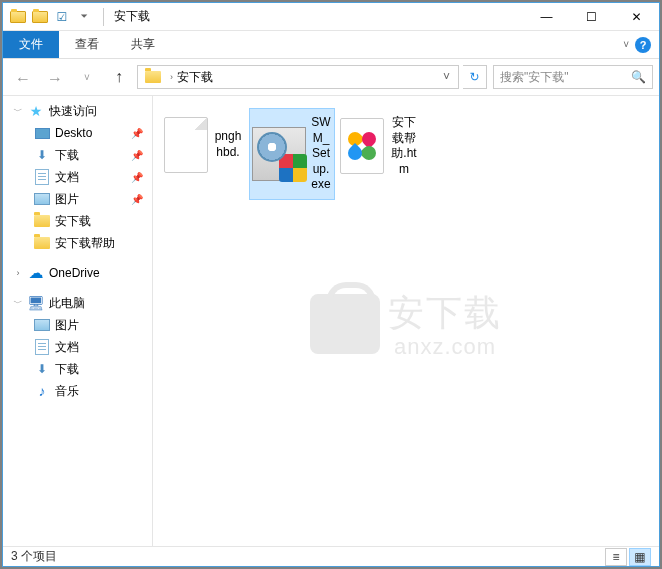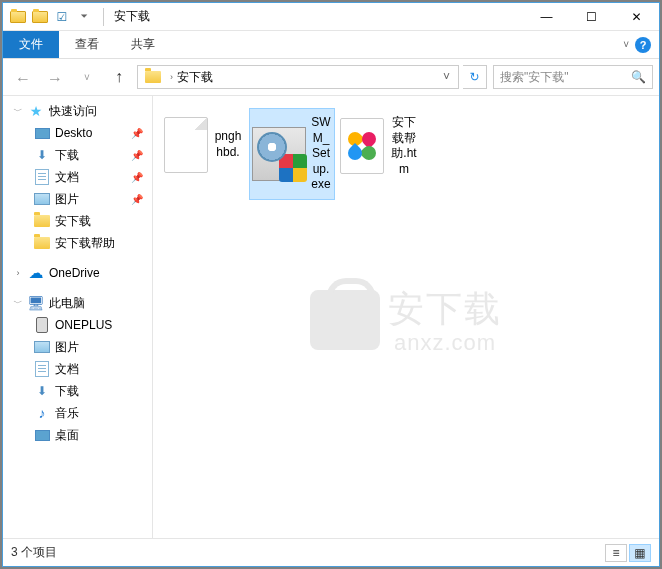--- a/index.html
+++ b/index.html
@@ -70,21 +70,21 @@
 .exe-disc { position:absolute; top:4px; left:4px; width:30px; height:30px; border-radius:50%; background:radial-gradient(circle,#fff 20%,#8ab5d8 21% 60%,#5a8fb5 61%); }
 .exe-shield { width:28px; height:28px; display:grid; grid-template-columns:1fr 1fr; grid-template-rows:1fr 1fr; border-radius:3px; overflow:hidden; margin:-2px; }
 .exe-shield span:nth-child(1){background:#e63946;} .exe-shield span:nth-child(2){background:#2a9d3a;} .exe-shield span:nth-child(3){background:#1d72c2;} .exe-shield span:nth-child(4){background:#f4c020;}
 .file-name { font-size: 12px; text-align: center; line-height: 1.3; word-break: break-all; color: #000; }
 .watermark { position: absolute; top: 50%; left: 50%; transform: translate(-50%, -45%); color: #e8e8e8; text-align: center; pointer-events: none; z-index: 0; }
 .wm-bag { width: 70px; height: 60px; background: #e8e8e8; border-radius: 8px; margin: 0 auto 2px; position: relative; }
 .wm-bag::before { content:""; position:absolute; top:-12px; left:16px; width:38px; height:20px; border:6px solid #e8e8e8; border-bottom:none; border-radius:20px 20px 0 0; }
 .wm-row { display:flex; align-items:center; gap:8px; }
 .wm-cn { font-size: 36px; font-weight: 500; letter-spacing: 2px; }
 .wm-en { font-size: 22px; letter-spacing: 1px; margin-top:-4px; }
-.statusbar { height: 28px; border-top: 1px solid #e5e5e5; display: flex; align-items: center; padding: 0 8px; font-size: 12px; color: #333; }
+.statusbar { height: 20px; border-top: 1px solid #e5e5e5; display: flex; align-items: center; padding: 0 8px; font-size: 12px; color: #333; }
 .status-right { margin-left: auto; display: flex; gap: 2px; }
 .view-btn { width: 22px; height: 18px; border: 1px solid #ccc; display: flex; align-items: center; justify-content: center; }
 .view-btn.active { background: #cce8ff; border-color:#99d1ff; }
 .sep-h { height: 8px; }
 </style>
 </head>
 <body>
 
 <div class="window">
 
@@ -193,49 +193,37 @@
         <span class="tree-label">OneDrive</span>
       </div>
       <div class="sep-h"></div>
       <div class="tree-item">
         <span class="tree-exp">﹀</span>
         <span class="tree-icon pc-icon">🖥</span>
         <span class="tree-label">此电脑</span>
       </div>
       <div class="tree-item sub">
         <span class="tree-icon">
-            <div class="phone-icon"></div>
-          </span>
-        <span class="tree-label">ONEPLUS</span>
-      </div>
-      <div class="tree-item sub">
-        <span class="tree-icon">
             <div class="pic-icon-s"></div>
           </span>
         <span class="tree-label">图片</span>
       </div>
       <div class="tree-item sub">
         <span class="tree-icon">
             <div class="doc-icon-s"></div>
           </span>
         <span class="tree-label">文档</span>
       </div>
       <div class="tree-item sub">
         <span class="tree-icon dl-icon">⬇</span>
         <span class="tree-label">下载</span>
       </div>
       <div class="tree-item sub">
         <span class="tree-icon music-icon">♪</span>
         <span class="tree-label">音乐</span>
-      </div>
-      <div class="tree-item sub">
-        <span class="tree-icon">
-            <div class="desktop-icon"></div>
-          </span>
-        <span class="tree-label">桌面</span>
       </div>
     </div>
 
     <div class="content">
       <div class="watermark">
         <div class="wm-row">
           <div class="wm-bag"></div>
           <div>
             <div class="wm-cn">安下载</div>
             <div class="wm-en">anxz.com</div>

